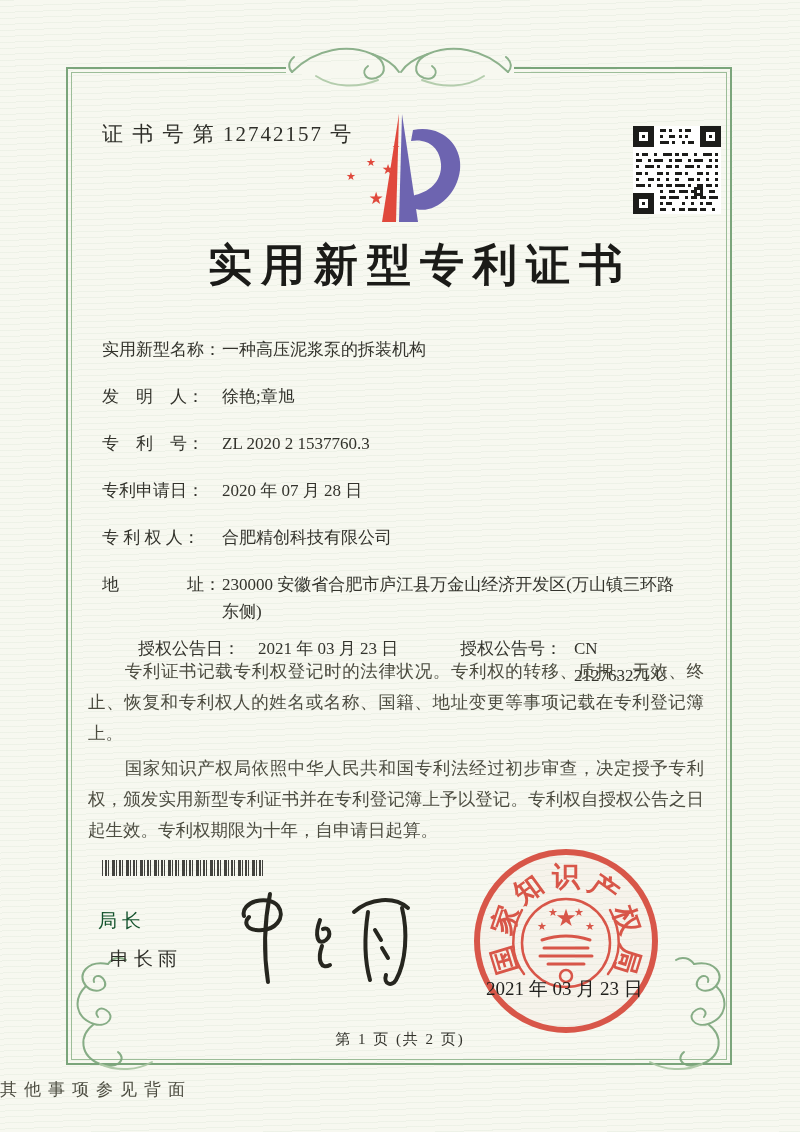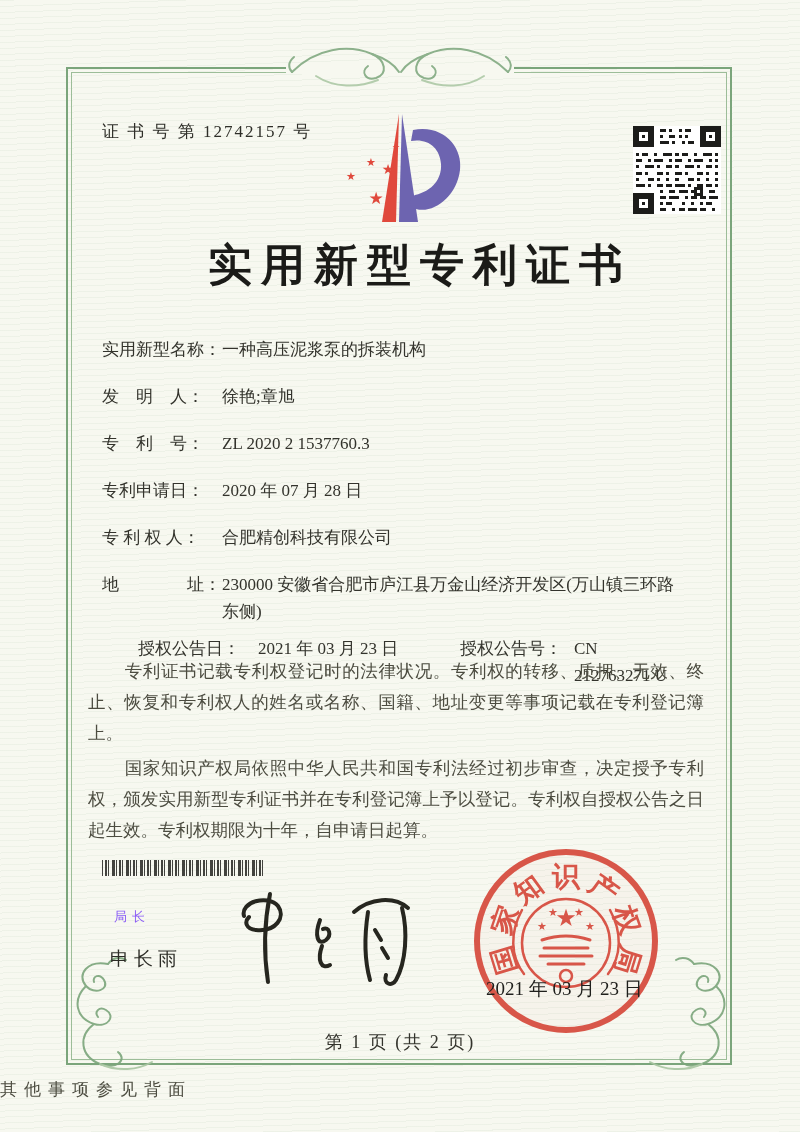--- a/index.html
+++ b/index.html
@@ -13,21 +13,21 @@
     background:repeating-linear-gradient(178deg, rgba(140,175,140,.09) 0 1px, rgba(0,0,0,0) 1px 6px);
   }
   .frame{
     position:absolute;left:66px;top:67px;width:662px;height:994px;
     border:2px solid #7ba57b;
   }
   .frame::after{
     content:"";position:absolute;inset:3px;border:1px solid #9cbd98;
   }
   .cert-no{
-    position:absolute;left:102px;top:120px;font-size:17px;color:#2e2e28;
+    position:absolute;left:102px;top:120px;font-size:21px;color:#2e2e28;
     letter-spacing:2px;white-space:pre;
   }
   .logo{position:absolute;left:336px;top:108px;width:134px;height:122px;}
   .qr{position:absolute;left:633px;top:126px;width:88px;height:88px;}
   .title{
     position:absolute;left:0;top:236px;width:100%;text-align:center;
     font-size:44px;font-weight:700;letter-spacing:9px;color:#1b1b18;margin-left:20px;
   }
   .fields{position:absolute;left:102px;top:336px;width:572px;font-size:17px;color:#33332c;}
   .frow{display:flex;margin-bottom:20px;line-height:27px;}
@@ -42,29 +42,29 @@
   }
   .paras p{margin:0 0 4px;text-indent:2.1em;}
   .barcode{
     position:absolute;left:102px;top:860px;width:164px;height:16px;opacity:.85;
     background:repeating-linear-gradient(90deg,
       #23231f 0 1px,transparent 1px 3px,
       #23231f 3px 5px,transparent 5px 6px,
       #23231f 6px 7px,transparent 7px 10px,
       #23231f 10px 13px,transparent 13px 14px);
   }
-  .signer-title{position:absolute;left:114px;top:908px;font-size:13px;letter-spacing:5px;color:#8b5cf6;}
+  .signer-title{position:absolute;left:98px;top:908px;font-size:19px;letter-spacing:5px;color:#14532d;}
   .signer-name{position:absolute;left:110px;top:946px;font-size:19px;letter-spacing:5px;color:#2c2c26;}
   .signature{position:absolute;left:222px;top:880px;width:196px;height:116px;}
   .seal{position:absolute;left:468px;top:844px;width:196px;height:196px;opacity:.92;}
   .seal-date{
     position:absolute;left:486px;top:976px;font-size:19px;color:#1f1f1c;
     white-space:pre;z-index:5;
   }
-  .page-no{position:absolute;left:0;top:1030px;width:100%;text-align:center;font-size:18px;letter-spacing:2px;color:#33332c;}
+  .page-no{position:absolute;left:0;top:1030px;width:100%;text-align:center;font-size:15px;letter-spacing:2px;color:#33332c;}
   .back-note{position:absolute;left:0;top:1078px;width:100%;text-align:left;font-size:17px;letter-spacing:7px;color:#4c4c40;}
   .flourish-top{position:absolute;left:286px;top:42px;}
   .flourish-bl{position:absolute;left:42px;top:956px;}
   .flourish-br{position:absolute;left:648px;top:956px;}
 </style>
 </head>
 <body>
 
 <div class="frame"></div>
 

